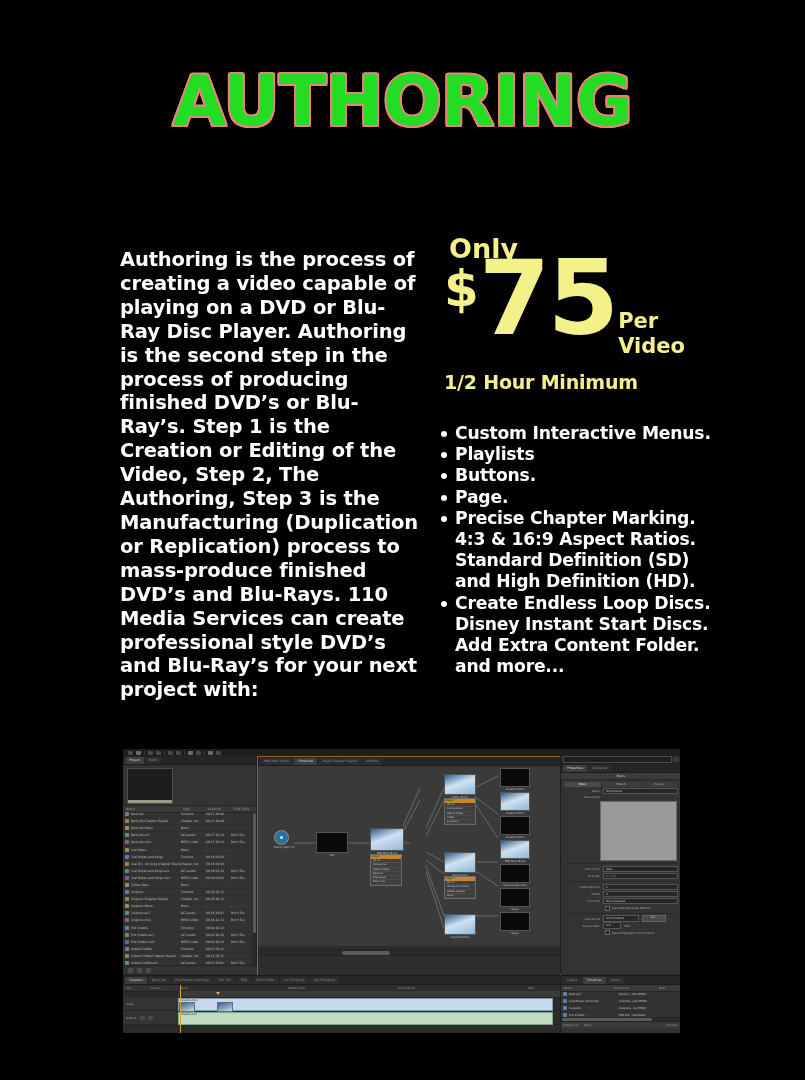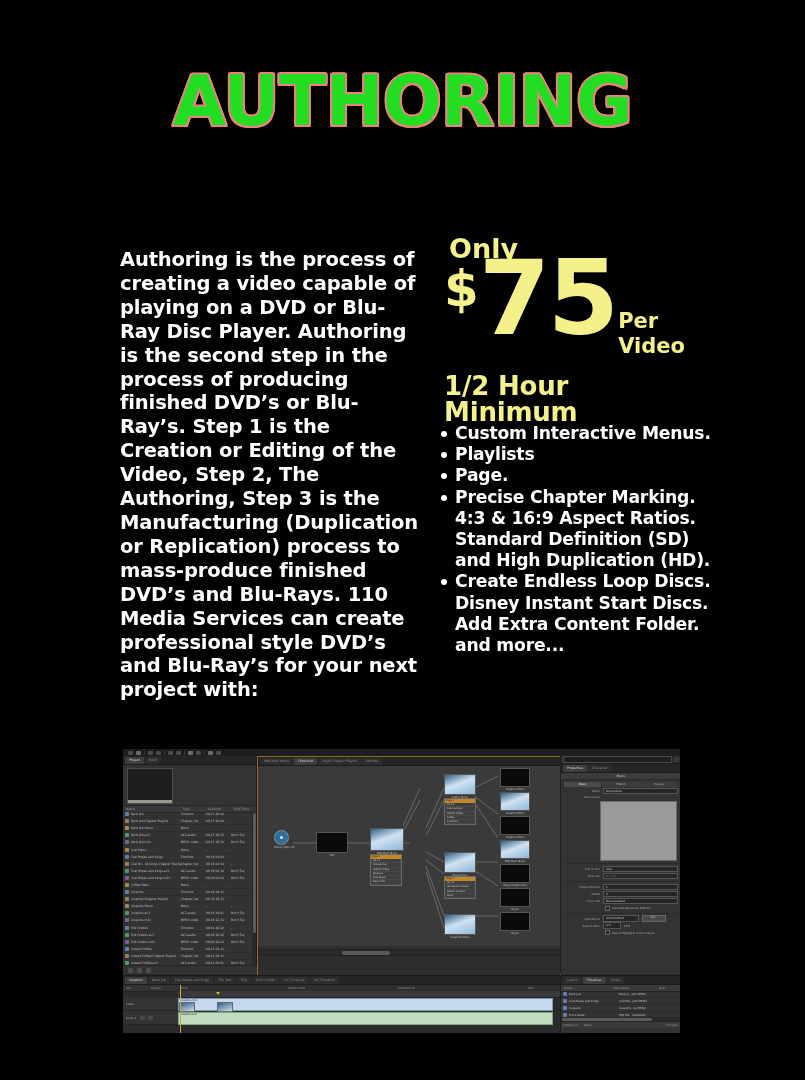--- a/index.html
+++ b/index.html
@@ -96,21 +96,21 @@
     font-size: 21px;
     line-height: 1.18;
     margin-top: 53px;
     margin-left: 2px;
     text-shadow: 1px 1px 1px rgba(0,0,0,0.8);
   }
   .price-min {
     position: absolute;
     left: 4px;
     top: 145px;
-    font-size: 26px;
+    font-size: 19px;
     line-height: 1;
     letter-spacing: -0.2px;
     text-shadow: 1px 1px 1px rgba(0,0,0,0.8);
   }
 
   
   .feature-list {
     position: absolute;
     left: 440px;
     top: 423px;
@@ -457,22 +457,23 @@
       <span>Per</span><br>
       <span>Video</span>
     </span>
   </div>
   <div class="price-min">1/2 Hour Minimum</div>
 </div>
 
 <div class="feature-list" id="feature-list">
     <div class="feature-item"><span class="feature-bullet"></span><span>Custom Interactive Menus.</span></div>
     <div class="feature-item"><span class="feature-bullet"></span><span>Playlists</span></div>
+    <div class="feature-item"><span class="feature-bullet"></span><span>Buttons.</span></div>
     <div class="feature-item"><span class="feature-bullet"></span><span>Page.</span></div>
-    <div class="feature-item"><span class="feature-bullet"></span><span>Precise Chapter Marking.</span><span class="feature-sub">4:3 &amp; 16:9 Aspect Ratios.</span><span class="feature-sub">Standard Definition (SD)</span><span class="feature-sub">and High Duplication (HD).</span></div>
+    <div class="feature-item"><span class="feature-bullet"></span><span>Precise Chapter Marking.</span><span class="feature-sub">4:3 &amp; 16:9 Aspect Ratios.</span><span class="feature-sub">Standard Definition (SD)</span><span class="feature-sub">and High Definition (HD).</span></div>
     <div class="feature-item"><span class="feature-bullet"></span><span class="feature-sub">Create Endless Loop Discs.</span><span class="feature-sub">Disney Instant Start Discs.</span><span class="feature-sub">Add Extra Content Folder.</span><span class="feature-sub">and more...</span></div>
   </div>
 
 <div class="app-shot">
 
   <div class="app-menubar">
     <span class="mb-icon"></span>
     <span class="mb-icon lite"></span>
     <span class="mb-sep"></span>
     <span class="mb-icon"></span>

